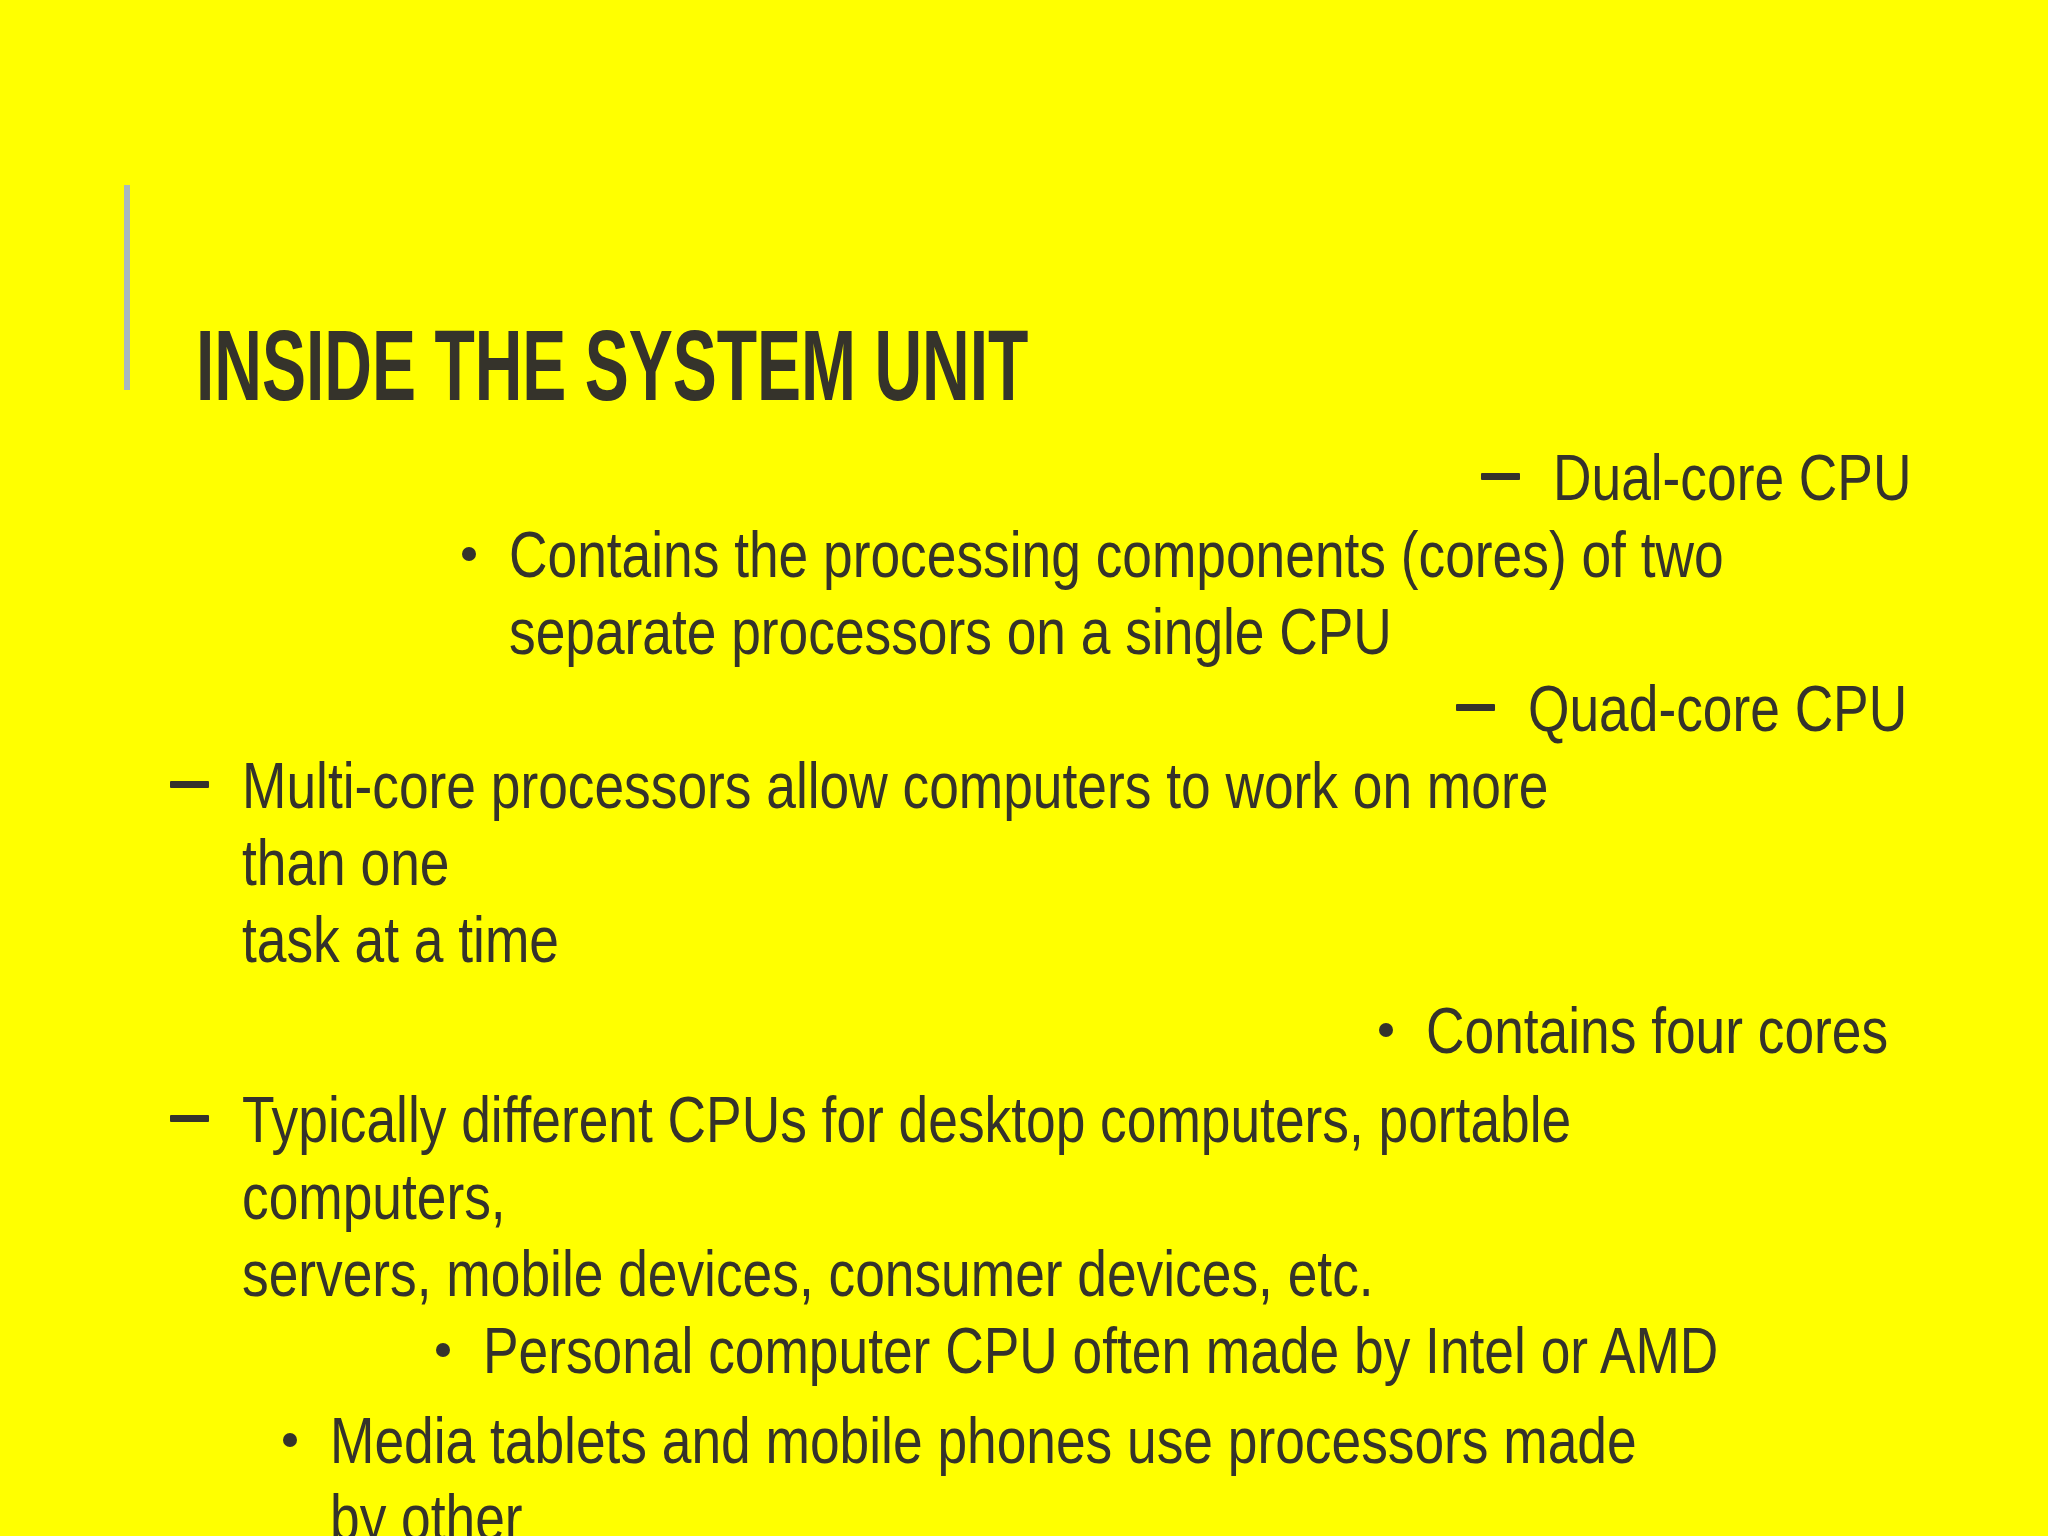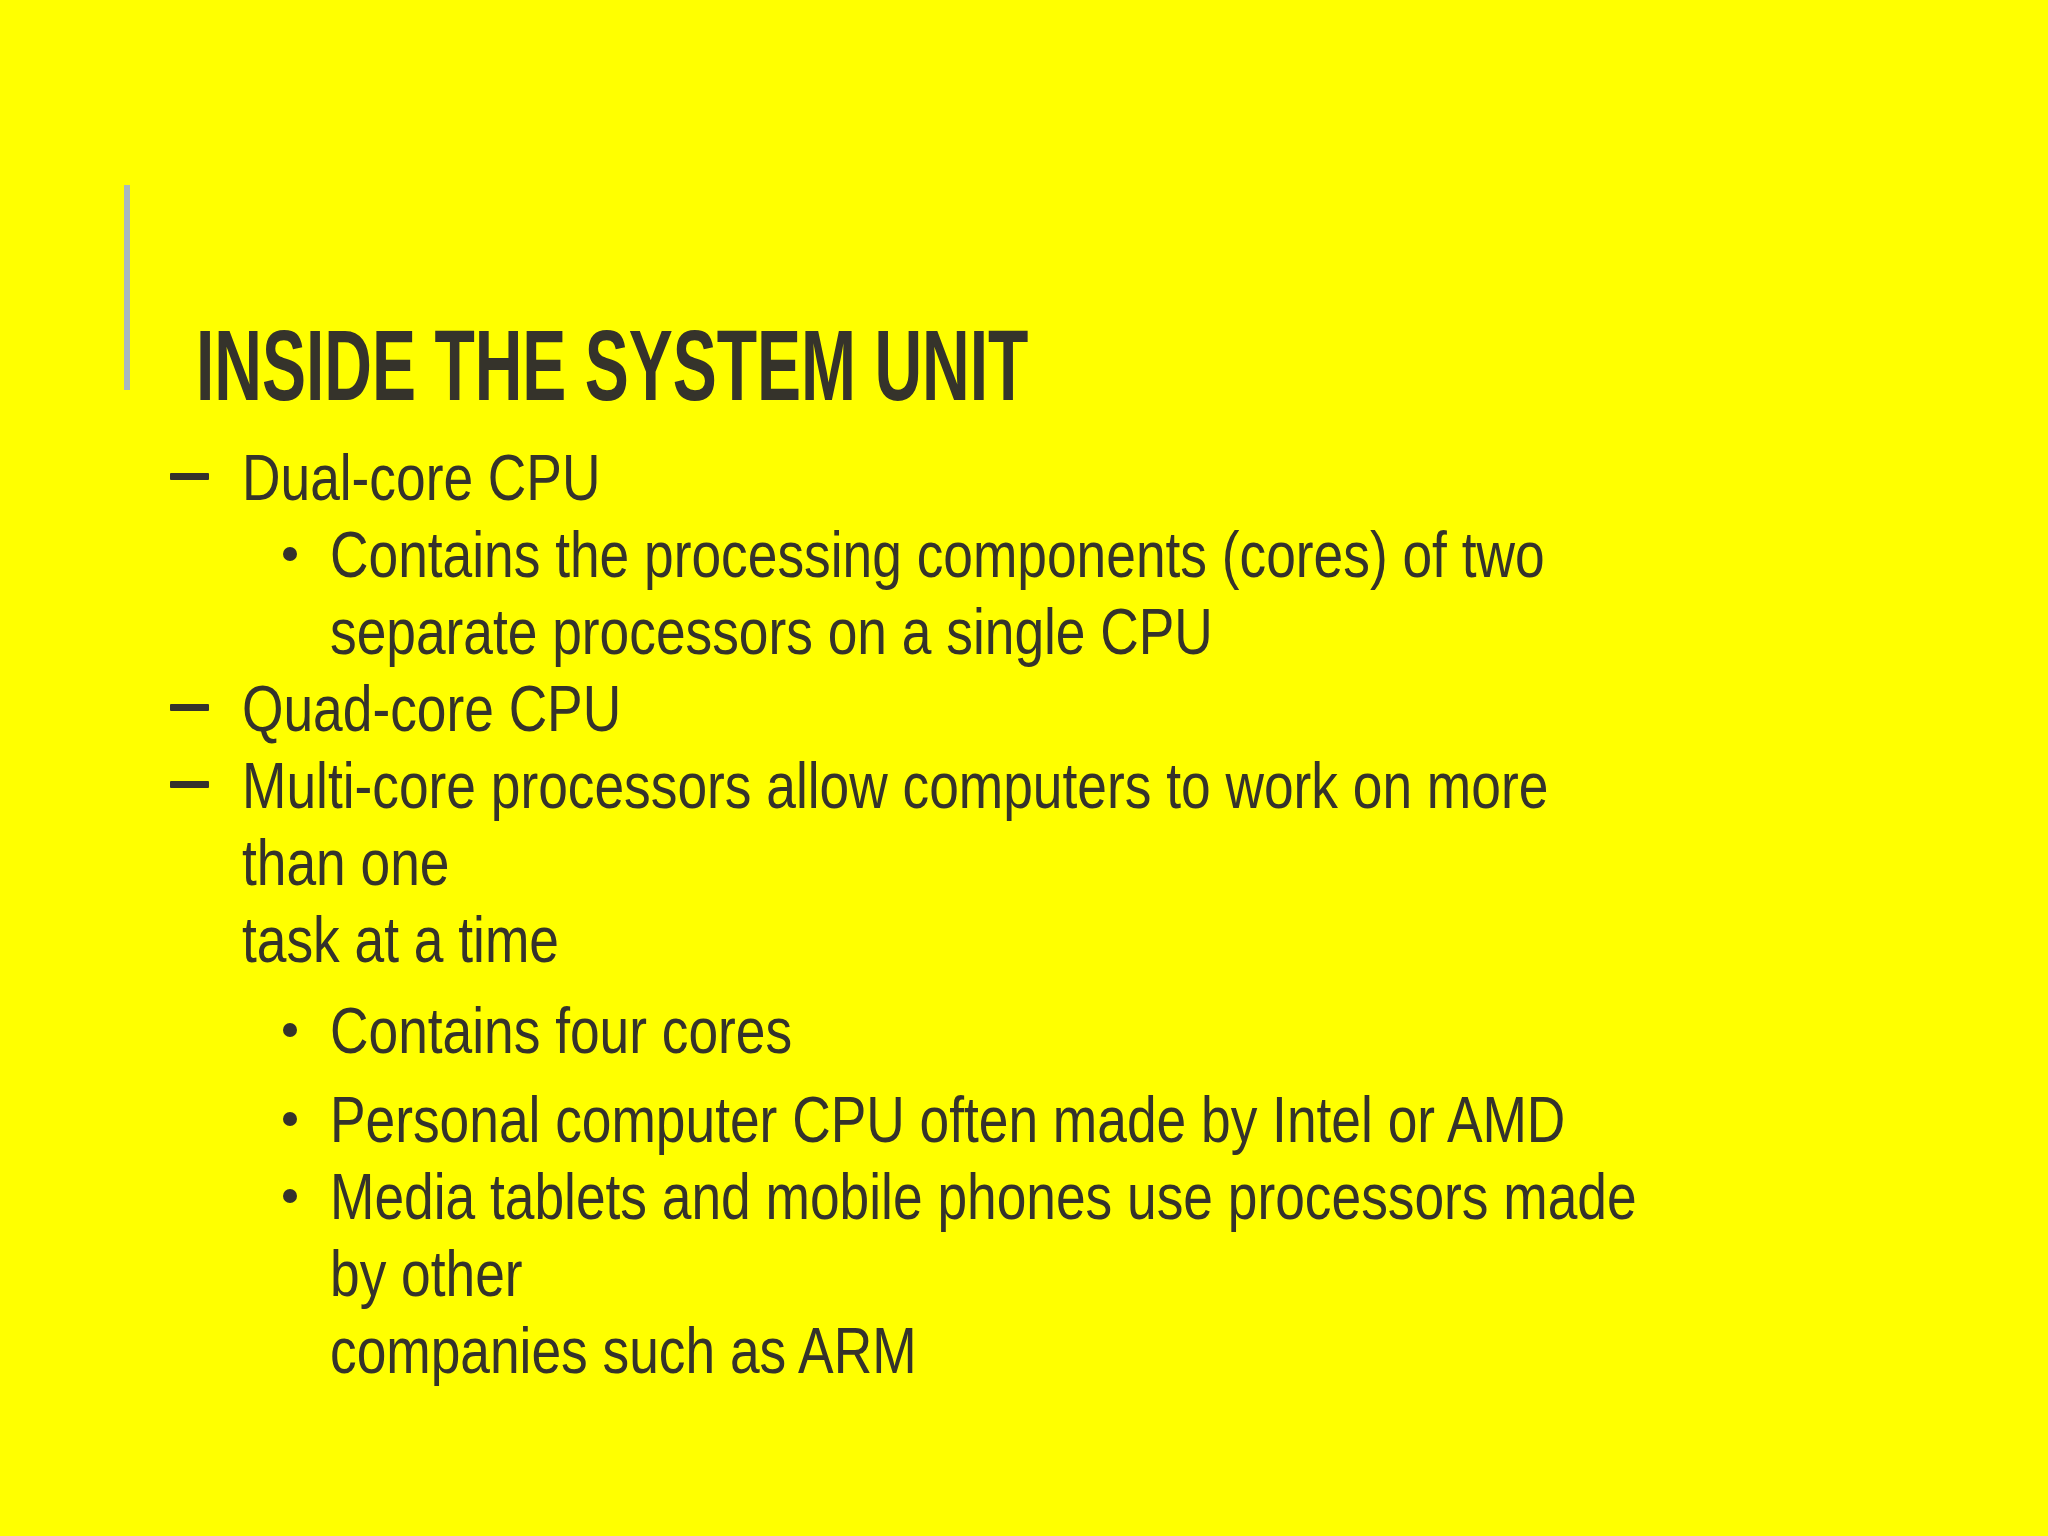--- a/index.html
+++ b/index.html
@@ -40,21 +40,21 @@
   .bullet-list {
     position: absolute;
     left: 170px;
     top: 439px;
     width: 1820px;
     font-size: 65px;
     line-height: 77px;
     color: #35332B;
   }
 
-  .bullet-item { display: flex; }
+  .bullet-item { display: flex; justify-content: flex-end; }
 
   
   .bullet-item:nth-child(2) { margin-top: 0; }
   .bullet-item:nth-child(5) { margin-top: 14px; }
   .bullet-item:nth-child(6) { margin-top: 12px; }
   .bullet-item:nth-child(8) { margin-top: 13px; }
 
   .marker { flex: 0 0 auto; position: relative; }
 
   .level-1 .marker { width: 72px; }
@@ -119,20 +119,27 @@
         </span>
         <div class="bullet-text">Multi-core processors allow computers to work on more  than one
 task at a time</div>
       </div>
       <div class="bullet-item level-2">
         <span class="marker">
           <span class="dot-shape"></span>
         </span>
         <div class="bullet-text">Contains four cores</div>
       </div>
+      <div class="bullet-item level-1">
+        <span class="marker">
+          <span class="dash-shape"></span>
+        </span>
+        <div class="bullet-text">Typically different CPUs for desktop computers, portable  computers,
+servers, mobile devices, consumer devices, etc.</div>
+      </div>
       <div class="bullet-item level-2">
         <span class="marker">
           <span class="dot-shape"></span>
         </span>
         <div class="bullet-text">Personal computer CPU often made by Intel or AMD</div>
       </div>
       <div class="bullet-item level-2">
         <span class="marker">
           <span class="dot-shape"></span>
         </span>

